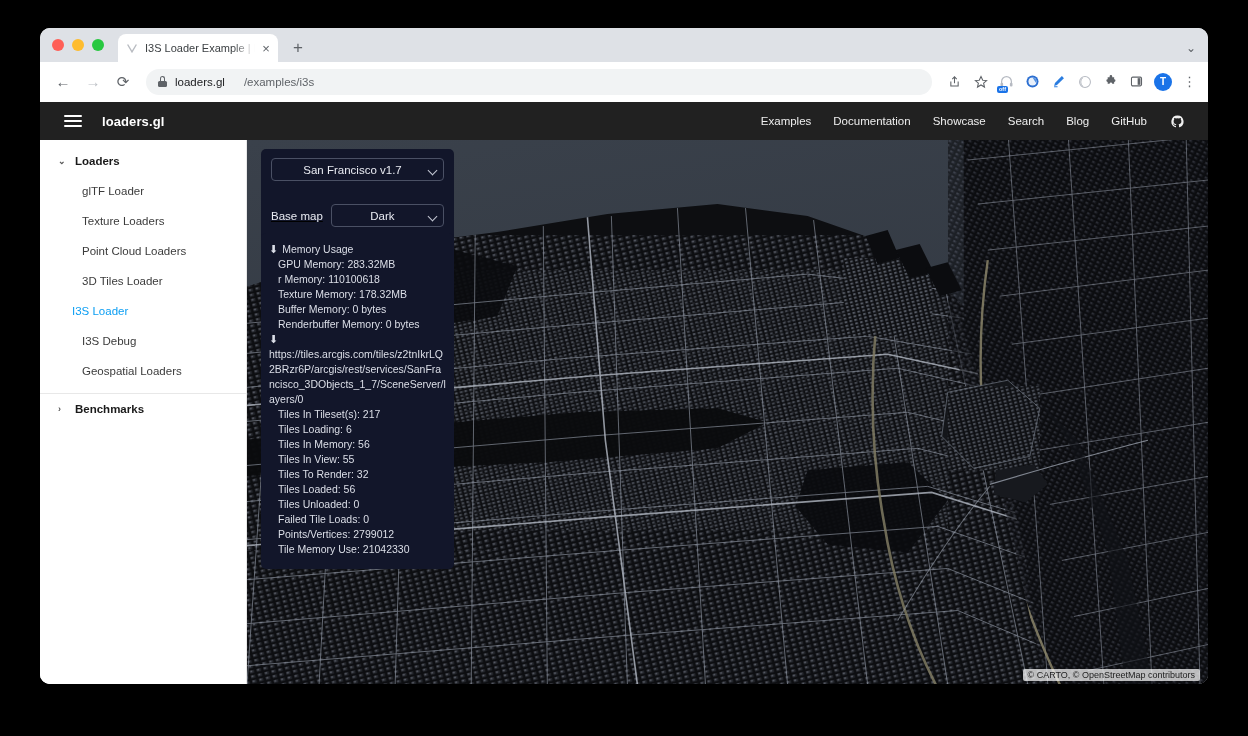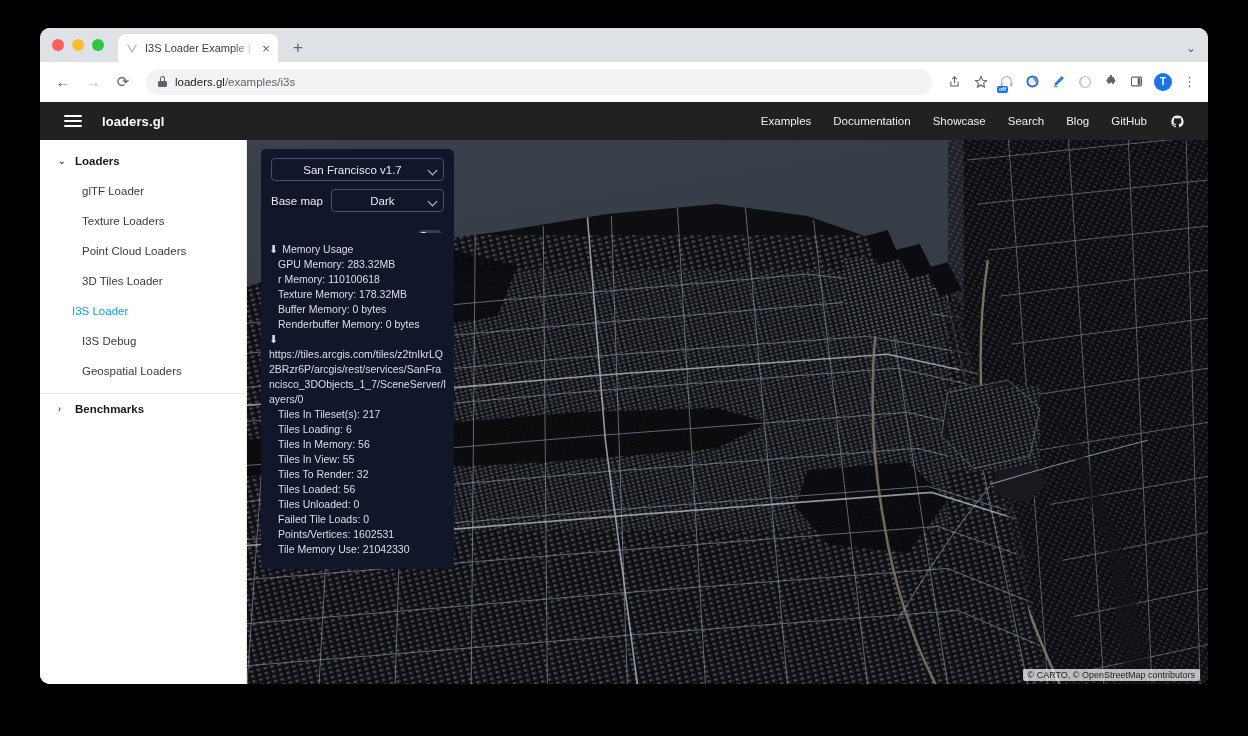--- a/index.html
+++ b/index.html
@@ -101,21 +101,21 @@
     align-items: center;
     padding: 0 12px;
     gap: 8px;
     margin: 0 6px;
     min-width: 0;
   }
   .lock { width: 9px; height: 11px; position: relative; flex: 0 0 9px; }
   .lock .body { position:absolute; bottom:0; width:9px; height:6.5px; background:#5f6368; border-radius:1.5px; }
   .lock .shackle { position:absolute; top:0; left:2px; width:5px; height:5px; border:1.5px solid #5f6368; border-bottom:none; border-radius:3px 3px 0 0; }
   .url { font-size: 11.5px; color: #202124; white-space: nowrap; }
-  .url .dim { color: #5f6368; }
+  .url .dim { color: #5f6368; padding-left: 19px; }
 
   .toolicons { display: flex; align-items: center; gap: 9px; padding-left: 4px; }
   .ticon { width: 17px; height: 17px; display:flex; align-items:center; justify-content:center; color:#5f6368; position: relative; }
   .ticon svg { display: block; }
   .avatar {
     width: 18px; height: 18px; border-radius: 50%;
     background: #1a73e8; color: #fff;
     font-size: 10px; font-weight: bold;
     display: flex; align-items: center; justify-content: center;
   }
@@ -221,21 +221,21 @@
   .sel-wrap::after {
     content: "";
     position: absolute;
     right: 8px; top: 9px;
     width: 6px; height: 6px;
     border-right: 1.3px solid #c4c8d4;
     border-bottom: 1.3px solid #c4c8d4;
     transform: rotate(45deg);
     pointer-events: none;
   }
-  .ctrl-row { display: flex; align-items: center; margin-top: 8px; gap: 8px; }
+  .ctrl-row { display: flex; align-items: center; margin-top: 23px; gap: 8px; }
   .ctrl-label { font-size: 11.5px; color: #e9ebf2; white-space: nowrap; }
   .ctrl-row .sel-wrap { flex: 1 1 auto; }
   .toggle-row { display: flex; align-items: center; margin-top: 18px; }
   .toggle-row .ctrl-label { flex: 1 1 auto; }
   .toggle {
     width: 28px; height: 15px;
     background: #3a3f4e;
     border-radius: 8px;
     position: relative;
     flex: 0 0 28px;
@@ -561,21 +561,21 @@
           <div class="arrow-glyph">⬇</div>
           <div class="url-block">https://tiles.arcgis.com/tiles/z2tnIkrLQ2BRzr6P/arcgis/rest/services/SanFrancisco_3DObjects_1_7/SceneServer/layers/0</div>
           <div class="indent">Tiles In Tileset(s): 217</div>
           <div class="indent">Tiles Loading: 6</div>
           <div class="indent">Tiles In Memory: 56</div>
           <div class="indent">Tiles In View: 55</div>
           <div class="indent">Tiles To Render: 32</div>
           <div class="indent">Tiles Loaded: 56</div>
           <div class="indent">Tiles Unloaded: 0</div>
           <div class="indent">Failed Tile Loads: 0</div>
-          <div class="indent">Points/Vertices: 1602531</div>
+          <div class="indent">Points/Vertices: 2799012</div>
           <div class="indent">Tile Memory Use: 21042330</div>
         </div>
 
         <div class="attribution">© CARTO, © OpenStreetMap contributors</div>
       </div>
 
     </div>
   </div>
 </div>
 

